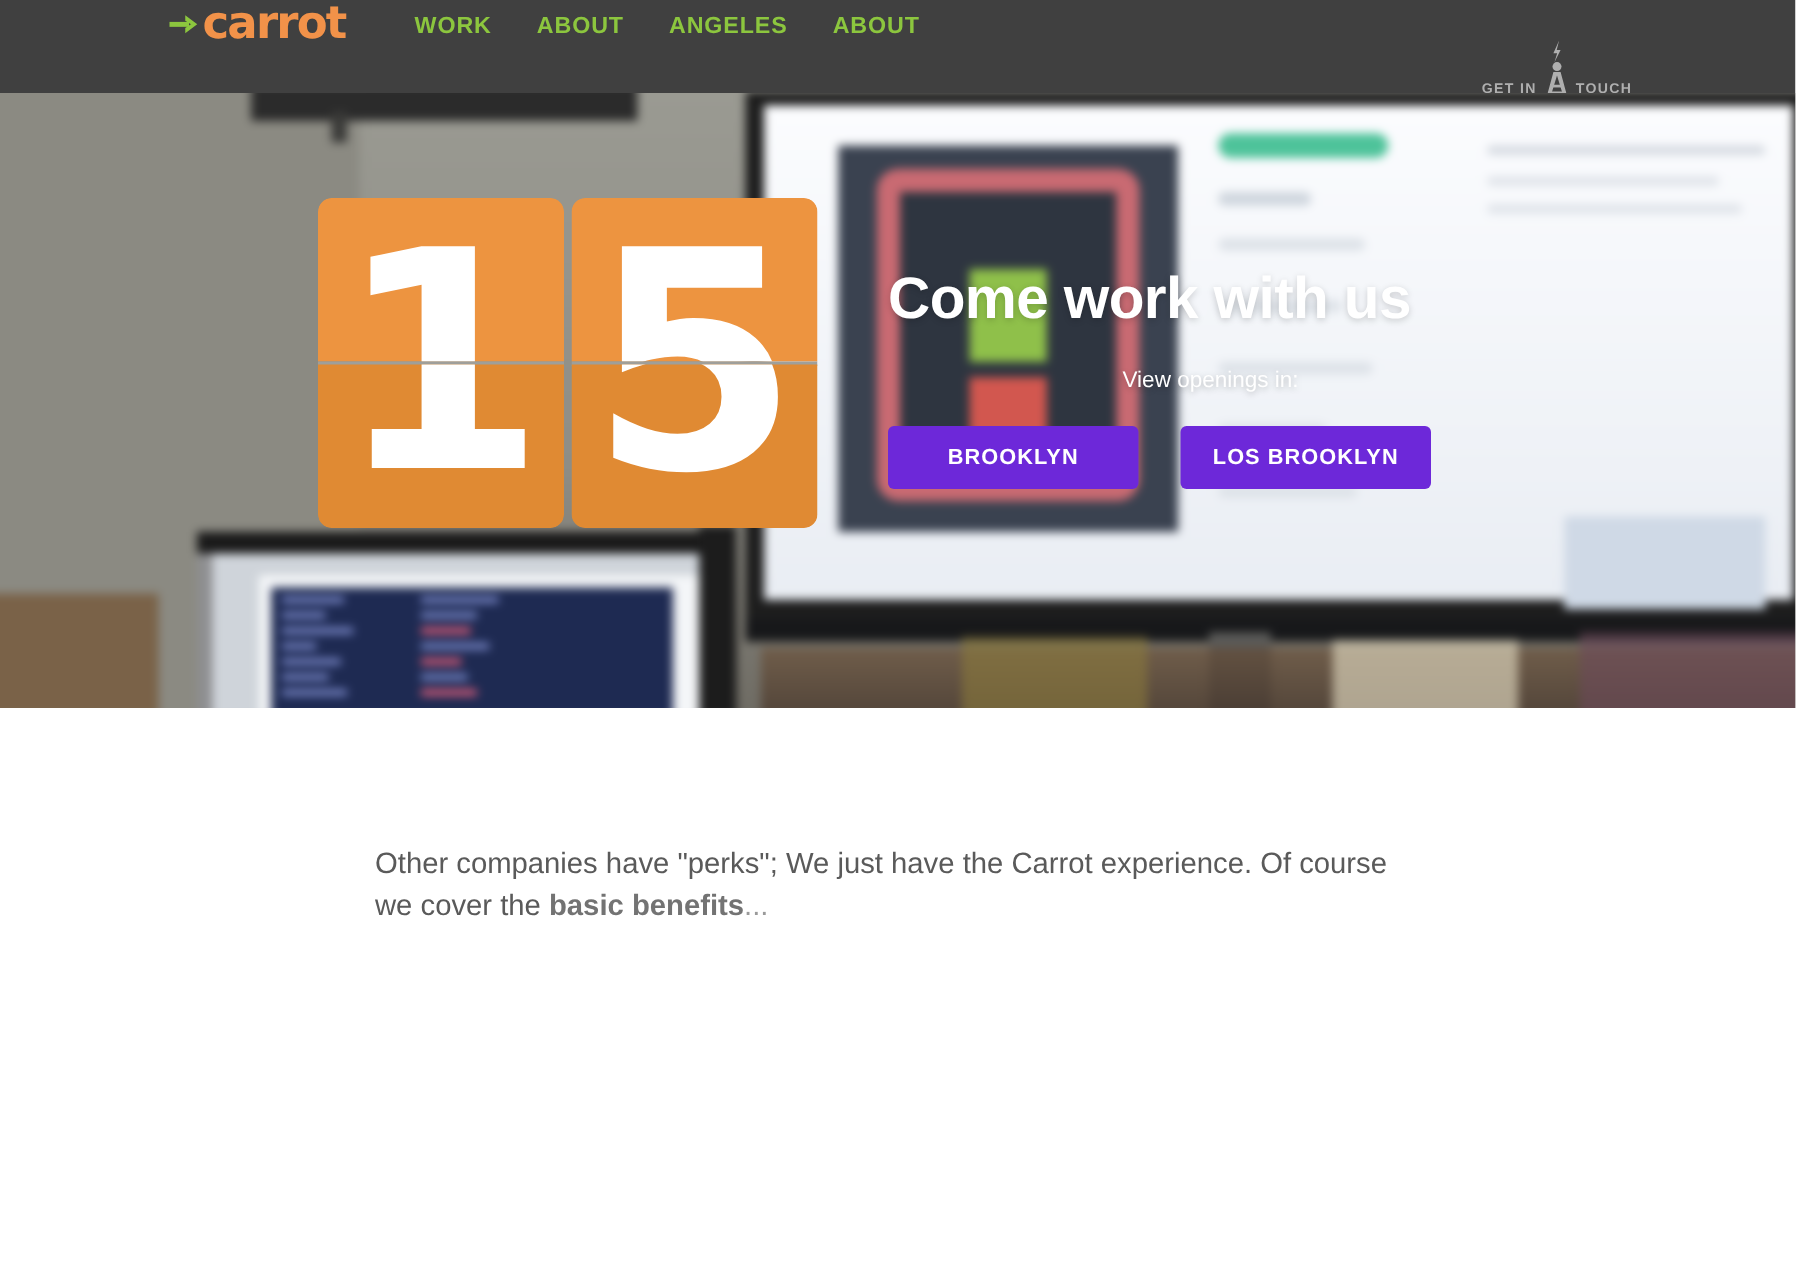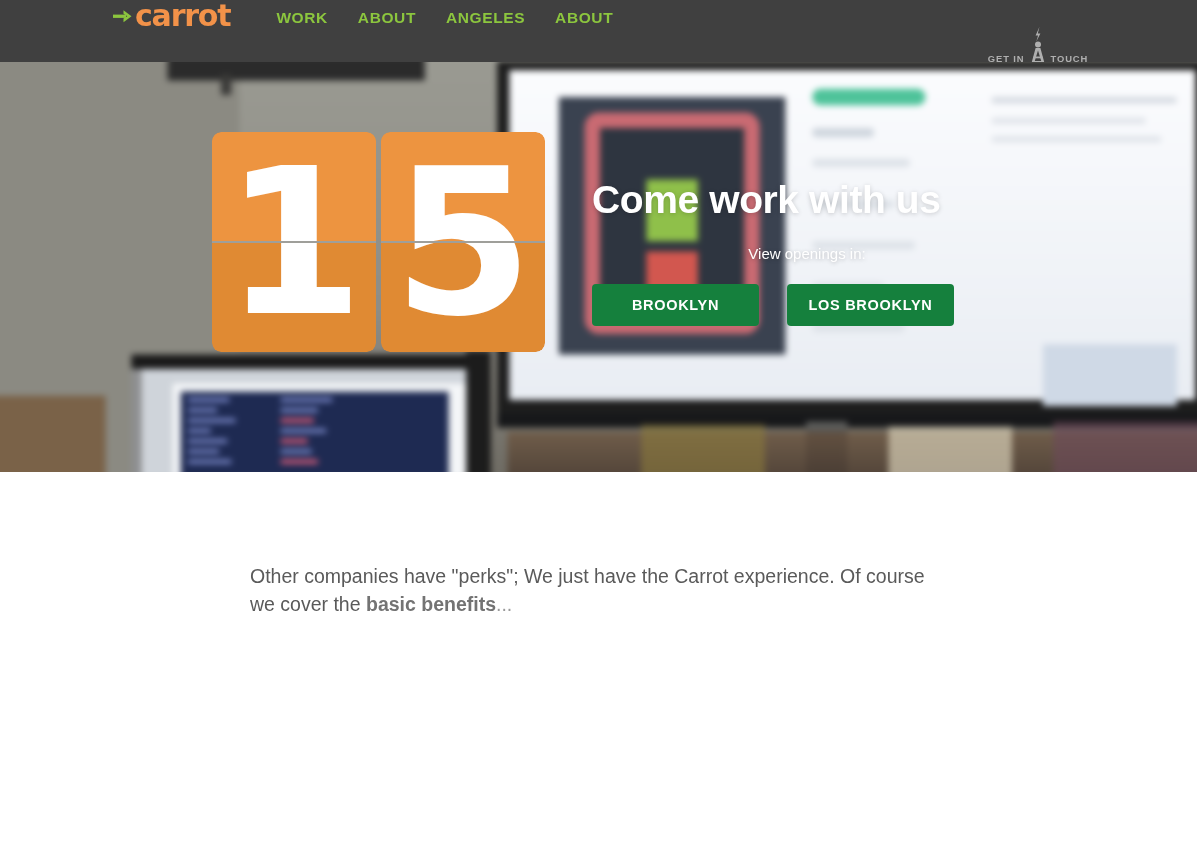--- a/index.html
+++ b/index.html
@@ -178,21 +178,21 @@
     color: #ffffff;
     text-shadow: 0 1px 4px rgba(0,0,0,0.25);
     text-align: center;
   }
   .hero-buttons { margin-top: 22px; display: flex; gap: 28px; }
   .city-btn {
     width: 167px;
     height: 42px;
     border: none;
     border-radius: 4px;
-    background: #15803d;
+    background: #6d28d9;
     color: #ffffff;
     font-family: "Liberation Sans", sans-serif;
     font-size: 14.5px;
     font-weight: 700;
     letter-spacing: 0.7px;
     cursor: pointer;
   }
 
   
   .benefits {

